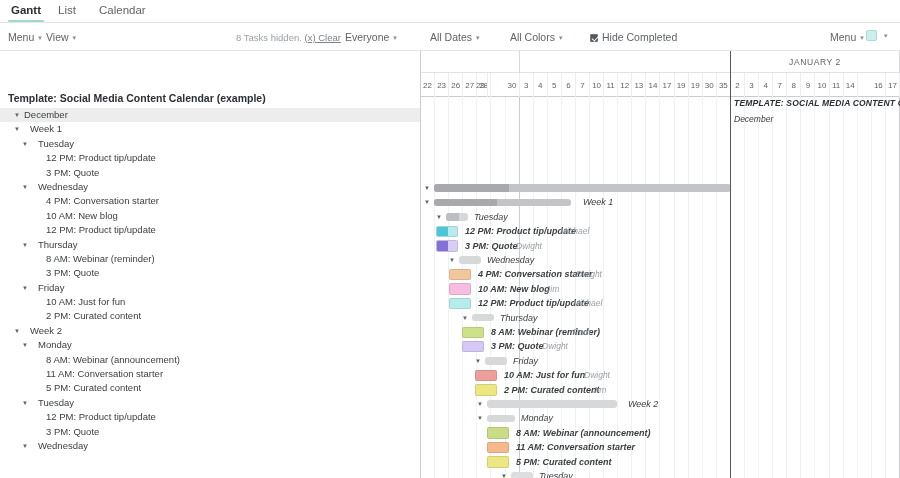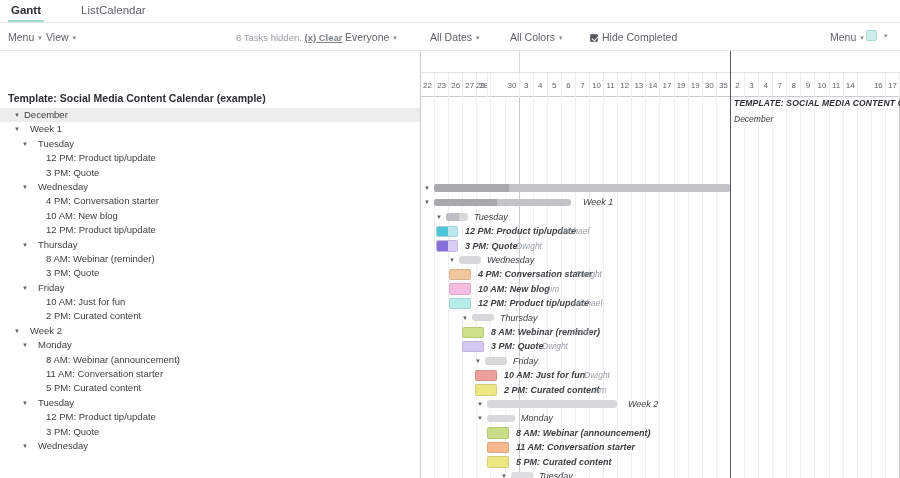--- a/index.html
+++ b/index.html
@@ -23,40 +23,40 @@
     font-size: 11.5px; color: #5f6368;
     padding: 2px 3px 5px 3px;
     cursor: pointer; white-space: nowrap;
   }
   .tab.active { color: #2b2f33; font-weight: 700; }
   .tab.active::after {
     content: ""; position: absolute; left: 0; right: 0; bottom: -1px;
     height: 2.5px; background: #9fd8cf; border-radius: 2px;
   }
   .tab-gantt { left: 8px; }
-  .tab-list { left: 55px; margin-left: 23px; }
+  .tab-list { left: 55px; }
   .tab-calendar { left: 96px; }
 
   
   .toolbar {
     position: absolute; top: 23px; left: 0; width: 900px; height: 28px;
     background: #fff; border-bottom: 1px solid #e4e6e8;
   }
   .tb-item {
     position: absolute; top: 8px;
     font-size: 10.5px; color: #5f6368; white-space: nowrap; cursor: pointer;
   }
   .caret {
     display: inline-block; margin-left: 4px;
     font-size: 7px; color: #8a8f94; vertical-align: middle;
   }
   .tb-menu { left: 8px; }
   .tb-view { left: 46px; }
   .tb-hidden { left: 236px; color: #9aa0a6; font-size: 9.5px; top: 9px; }
-  .tb-hidden .clear-link { color: #7d8287; text-decoration: underline; cursor: pointer; font-weight: bold; }
+  .tb-hidden .clear-link { color: #7d8287; text-decoration: underline; cursor: pointer; }
   .tb-everyone { left: 345px; }
   .tb-alldates { left: 430px; }
   .tb-allcolors { left: 510px; }
   .tb-hidecomp { left: 590px; }
   .tb-zoom { left: 830px; }
   .chk {
     display: inline-block; width: 8px; height: 8px;
     border: 1px solid #6e7479; background: #55595d;
     border-radius: 1px; vertical-align: -1px; margin-right: 4px;
     position: relative;
@@ -298,20 +298,21 @@
         <div class="row lvl2">
           <span class="twisty">▼</span>
           <span class="lbl">Wednesday</span>
         </div>
       </div>
   </div>
 
   <div class="gantt">
     <div class="g-monthrow" id="g-monthrow">
         <div class="g-month" style="left: 0px; width: 98.6176px;"></div>
+        <div class="g-month" style="left: 309.941px; width: 169.059px;">JANUARY 2</div>
       </div>
     <div class="g-daterow" id="g-daterow">
         <div class="g-date" style="left: 0px; width: 14.0882px;">22</div>
         <div class="g-date" style="left: 14.0882px; width: 14.0882px;">23</div>
         <div class="g-date" style="left: 28.1765px; width: 14.0882px;">26</div>
         <div class="g-date" style="left: 42.2647px; width: 14.0882px;">27</div>
         <div class="g-date" style="left: 56.3529px; width: 14.0882px;">28</div>
         <div class="g-date" style="left: 53px; width: 14.0882px;">29</div>
         <div class="g-date" style="left: 84.5294px; width: 14.0882px;">30</div>
         <div class="g-date" style="left: 98.6176px; width: 14.0882px;">3</div>

